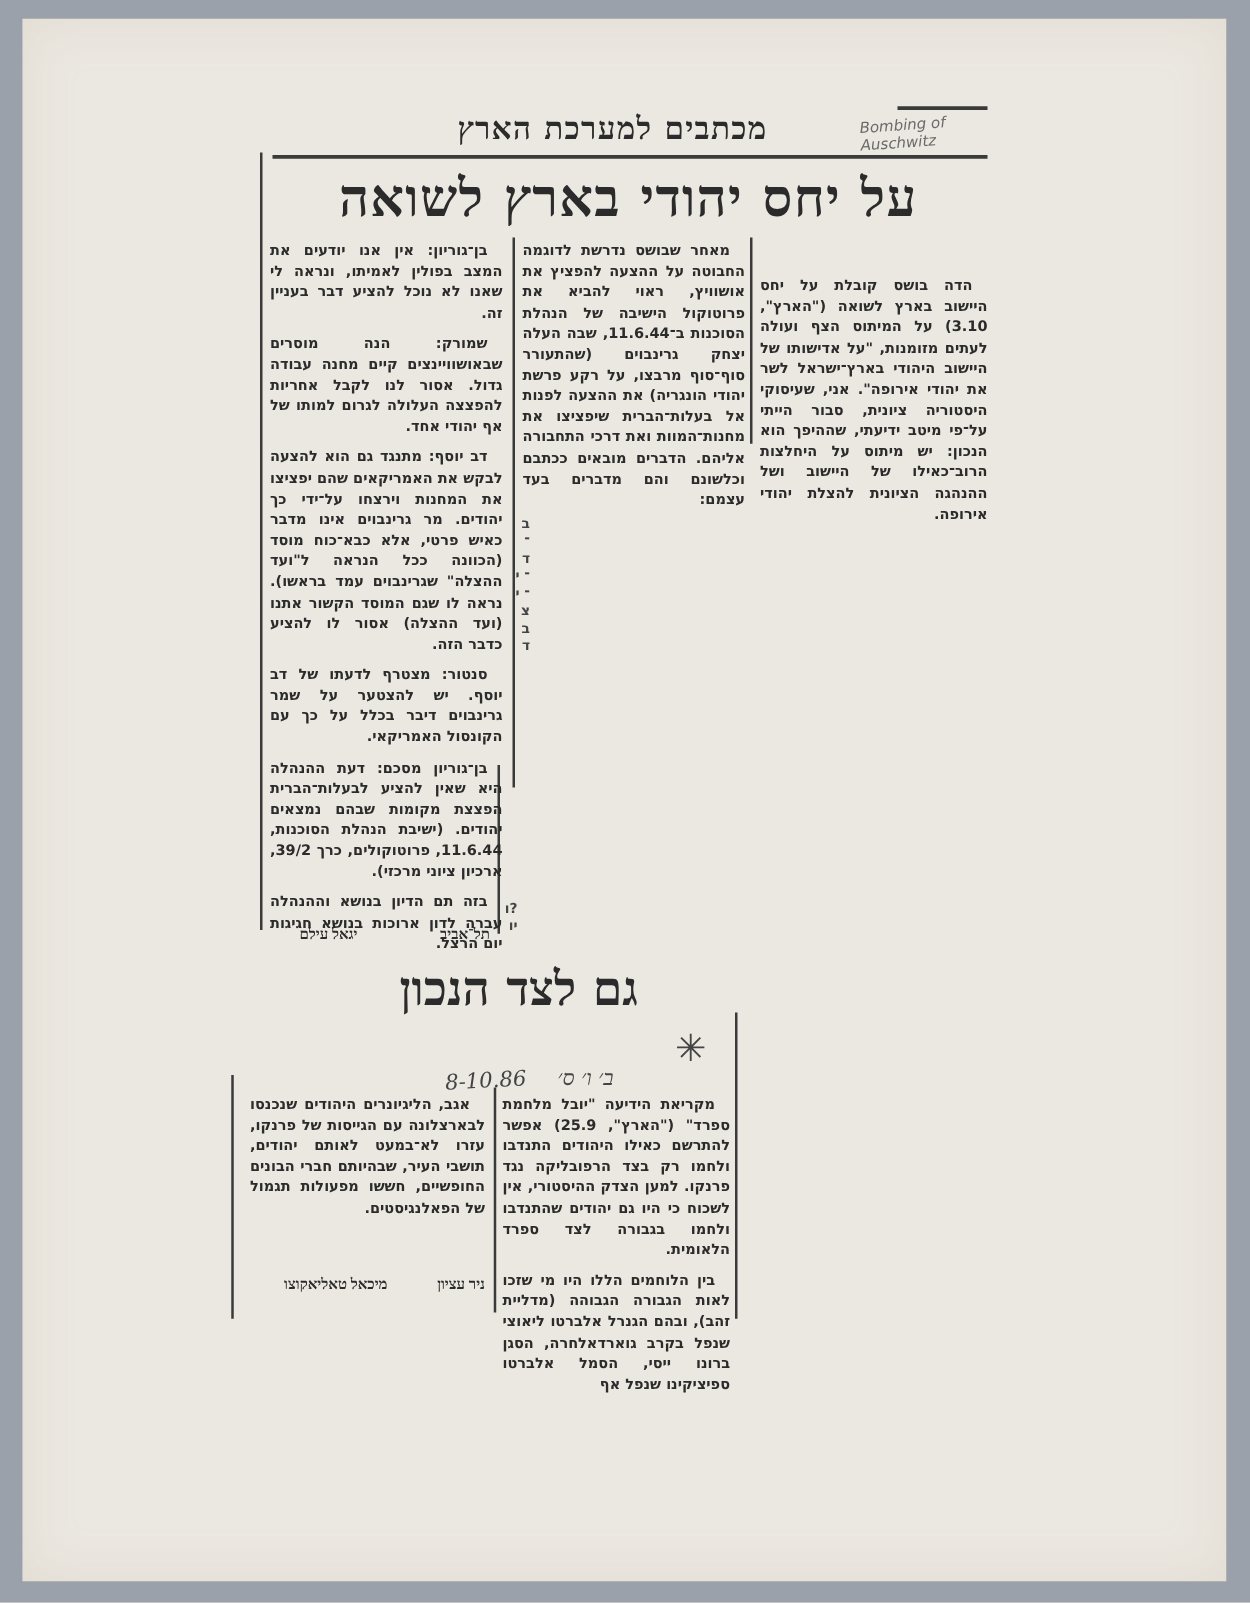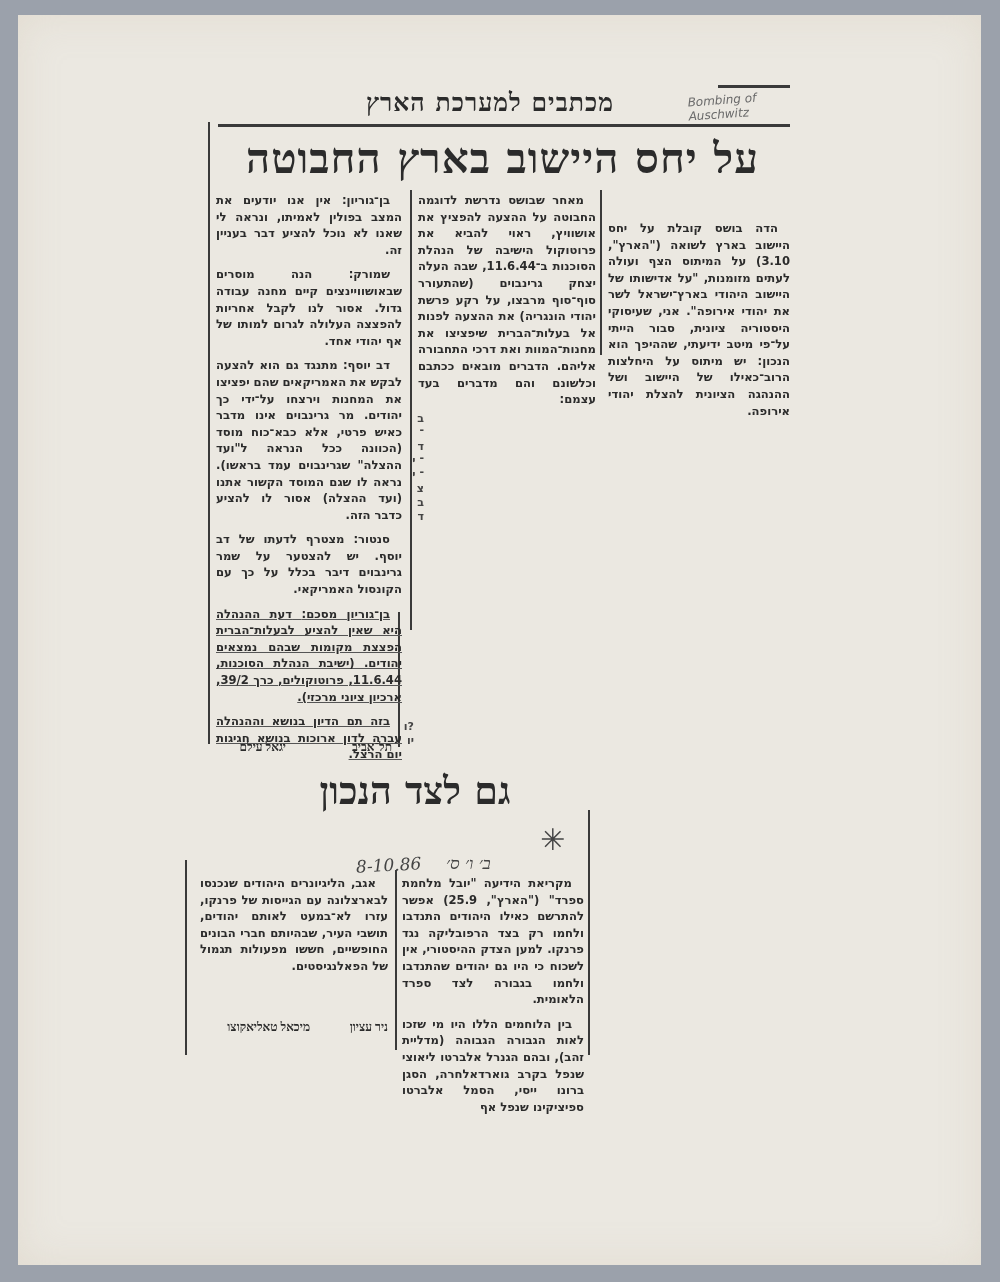--- a/index.html
+++ b/index.html
@@ -8,40 +8,40 @@
   .rule { position:absolute; background:#3a3a3a; }
   .vrule { position:absolute; background:#3a3a3a; width:2px; }
 
   .masthead { position:absolute; left:330px; top:88px; width:320px; font-size:25px; font-weight:bold; letter-spacing:1px; text-align:center; direction:rtl; color:#2b2b2b; }
   .headline1 { position:absolute; left:230px; top:134px; width:545px; font-size:42px; font-weight:bold; direction:rtl; text-align:center; color:#2b2b2b; letter-spacing:1px; white-space:nowrap; }
   .handnote { position:absolute; font-family:"DejaVu Sans", sans-serif; font-style:italic; color:#6a6a6a; font-size:12px; line-height:14px; transform:rotate(-4deg); }
 
   .col { position:absolute; direction:rtl; text-align:justify; font-size:11.6px; line-height:16.6px; font-weight:bold; color:#2b2b2b; font-family:"DejaVu Sans", sans-serif; }
   .col p { margin:0 0 8px 0; text-indent:12px; }
   .col .speaker { font-weight:bold; }
-  .underlined p { text-decoration:underline; text-decoration-color:#555; }
+  .underlined p { text-decoration-color:#555; }
 
   .byline { position:absolute; font-size:12px; font-weight:bold; font-family:Liberation Serif, serif; direction:rtl; color:#2b2b2b; }
 
   .headline2 { position:absolute; left:265px; top:768px; width:300px; font-size:38px; font-weight:bold; direction:rtl; text-align:center; color:#2b2b2b; line-height:46px; }
   .mark { position:absolute; font-size:30px; color:#444; font-family:"DejaVu Sans", sans-serif; }
   .datenote { position:absolute; font-family:"DejaVu Serif", serif; font-style:italic; font-size:17px; color:#444; }
   .strip { position:absolute; direction:rtl; font-size:11px; line-height:14px; font-weight:bold; color:#444; font-family:"DejaVu Sans", sans-serif; width:12px; }
 </style>
 </head>
 <body>
 
 <div class="paper"></div>
 
 <div class="masthead">מכתבים למערכת הארץ</div>
 <div class="rule" style="left:718px;top:85px;width:72px;height:3px;"></div>
 <div class="handnote" style="left:688px;top:92px;width:100px;">Bombing of Auschwitz</div>
 <div class="rule" style="left:218px;top:124px;width:572px;height:3px;"></div>
 
-<div class="headline1">על יחס היישוב בארץ החבוטה</div>
+<div class="headline1">על יחס יהודי בארץ לשואה</div>
 
 <div class="vrule" style="left:208px;top:122px;height:622px;"></div>
 <div class="vrule" style="left:410px;top:190px;height:440px;"></div>
 <div class="vrule" style="left:398px;top:612px;height:135px;"></div>
 <div class="vrule" style="left:600px;top:190px;height:165px;"></div>
 
 <div class="col" style="left:608px;top:192px;width:182px;margin-top:28px;">
   <p>הדה בושס קובלת על יחס היישוב בארץ לשואה ("הארץ", 3.10) על המיתוס הצף ועולה לעתים מזומנות, "על אדישותו של היישוב היהודי בארץ־ישראל לשר את יהודי אירופה". אני, שעיסוקי היסטוריה ציונית, סבור הייתי על־פי מיטב ידיעתי, שההיפך הוא הנכון: יש מיתוס על היחלצות הרוב־כאילו של היישוב ושל ההנהגה הציונית להצלת יהודי אירופה.</p>
 </div>
 

